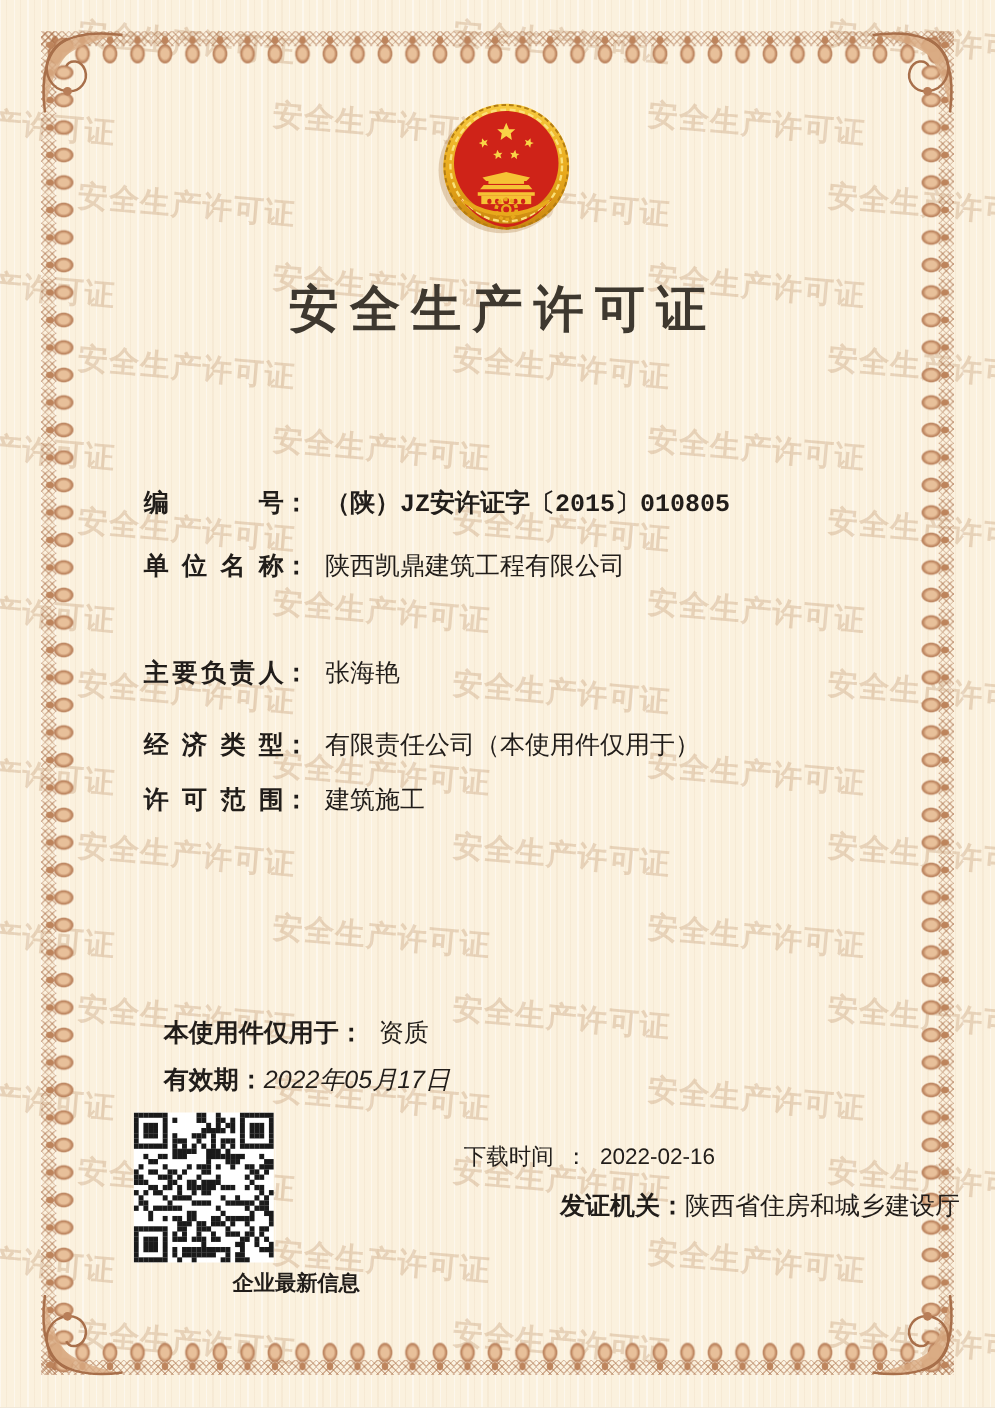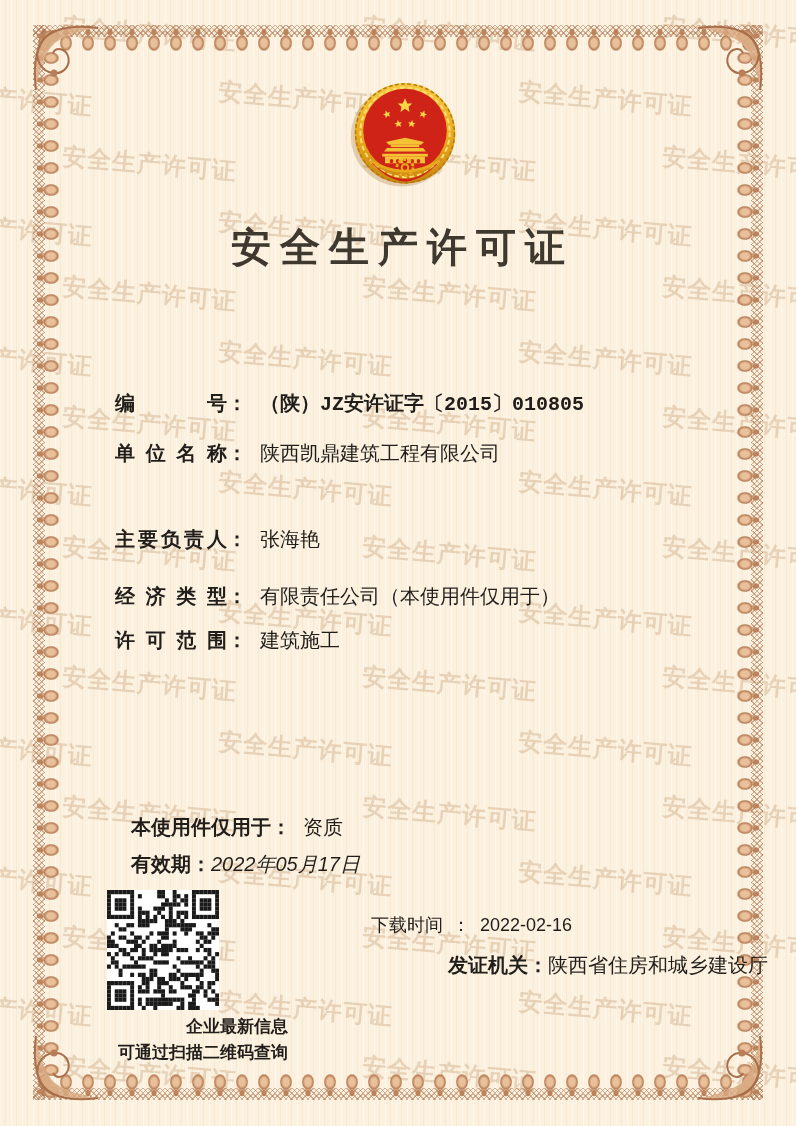--- a/index.html
+++ b/index.html
@@ -637,21 +637,20 @@
           <rect x="18" y="28" width="1.02" height="1.02"></rect>
           <rect x="19" y="28" width="1.02" height="1.02"></rect>
           <rect x="21" y="28" width="1.02" height="1.02"></rect>
           <rect x="22" y="28" width="1.02" height="1.02"></rect>
           <rect x="23" y="28" width="1.02" height="1.02"></rect>
         </g>
       </svg>
   </div>
   <div class="qr-caption">
     <div>企业最新信息</div>
-    <div>可通过扫描二维码查询</div>
   </div>
 
   <div class="line download">
     <span>下载时间</span><span class="dcolon">：</span><span>2022-02-16</span>
   </div>
   <div class="line issuer">
     <span class="blabel">发证机关</span><span class="bcolon">：</span><span>陕西省住房和城乡建设厅</span>
   </div>
 </div>
 

